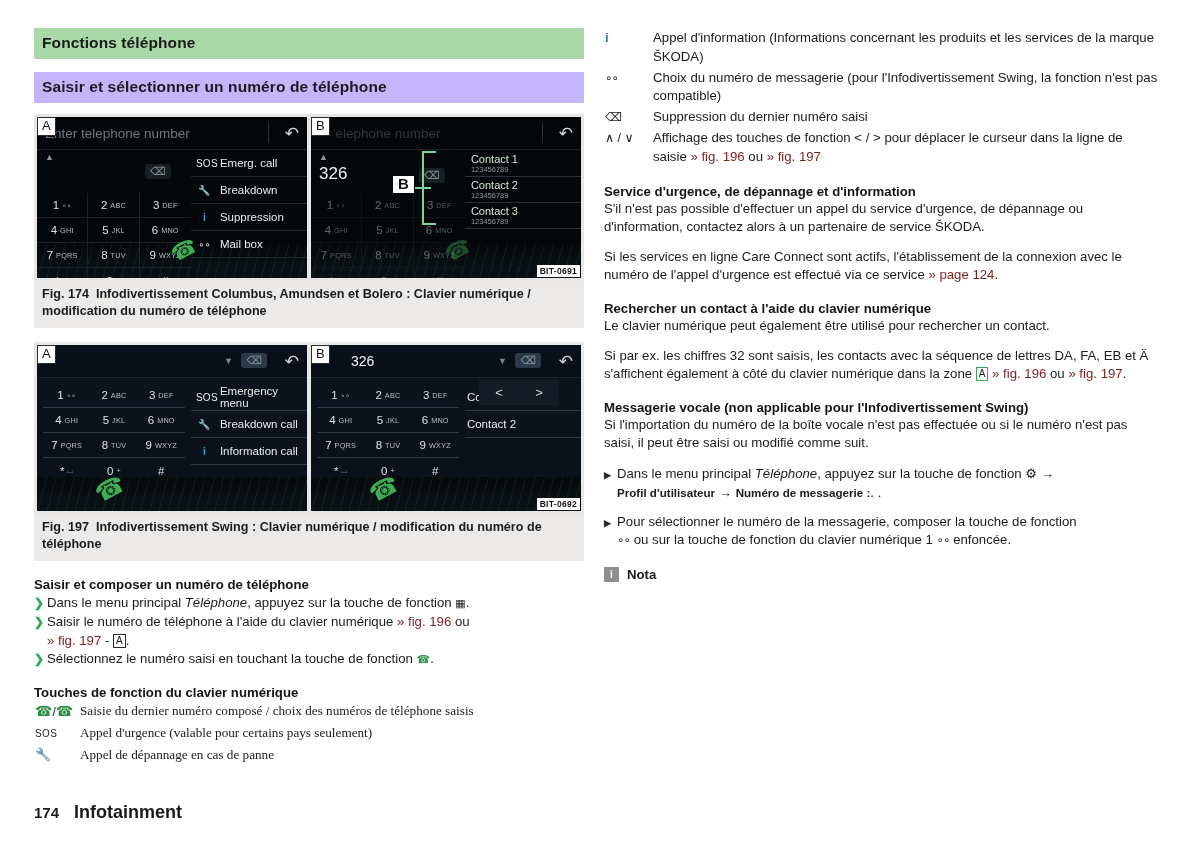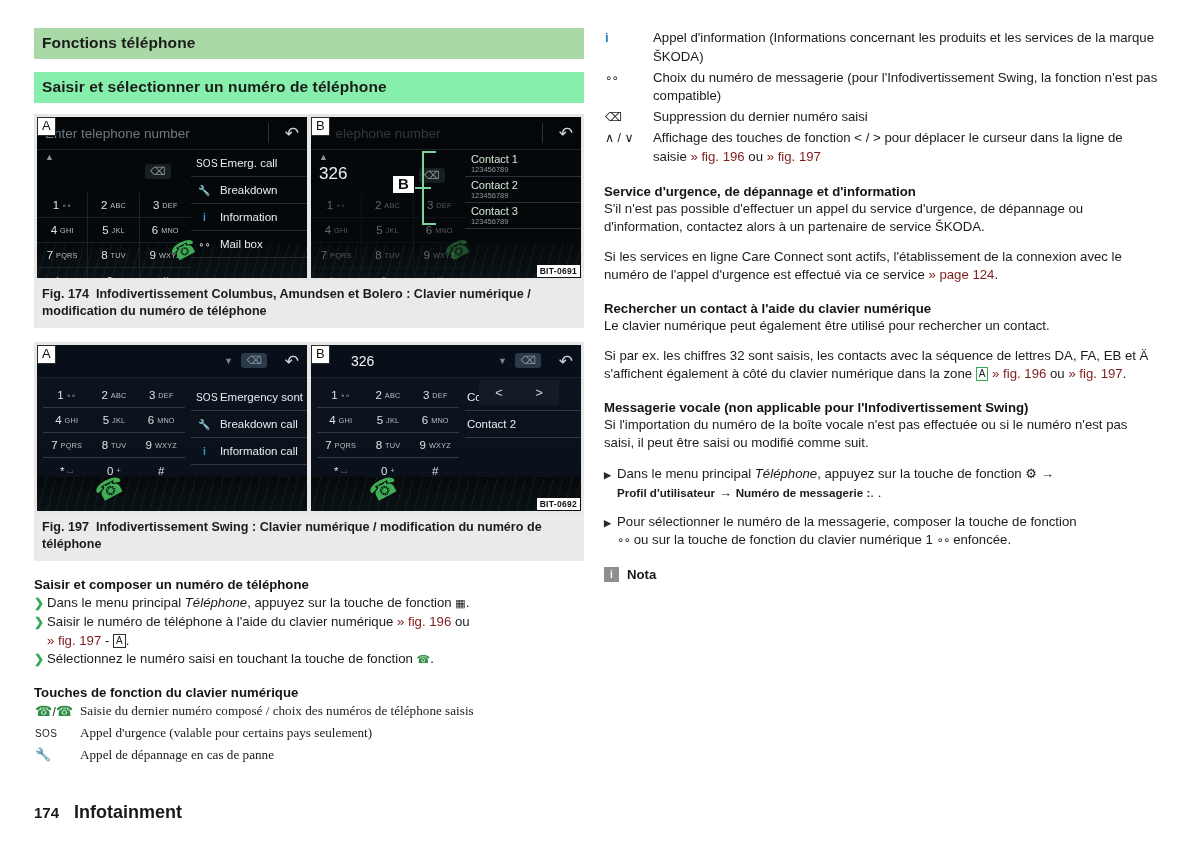--- a/index.html
+++ b/index.html
@@ -21,21 +21,21 @@
   
   .bar-green {
     background:#a8d9a7;
     padding:6px 8px 7px 8px;
     font-size:15.5px;
     font-weight:bold;
     letter-spacing:.1px;
     color:#1b1b1b;
   }
   .bar-grey {
-    background:#86efac;
+    background:#c4b5fd;
     padding:6px 8px 7px 8px;
     font-size:15.5px;
     font-weight:bold;
     letter-spacing:.1px;
     color:#1b1b1b;
     margin-top:13px;
   }
 
   
   .figure { margin-top:11px; }
@@ -318,21 +318,21 @@
                 <div class="side-item">
                   <span class="ic ic-sos">SOS</span>
                   <span>Emerg. call</span>
                 </div>
                 <div class="side-item">
                   <span class="ic ic-wrench">🔧</span>
                   <span>Breakdown</span>
                 </div>
                 <div class="side-item">
                   <span class="ic ic-info">i</span>
-                  <span>Information</span>
+                  <span>Suppression</span>
                 </div>
                 <div class="side-item">
                   <span class="ic ic-vm">∘∘</span>
                   <span>Mail box</span>
                 </div>
               </div>
             </div>
             <div class="badge" style="left:0;top:0">A</div>
           </div>
 
@@ -490,21 +490,21 @@
                     </div>
                   <div class="key" style="border:none">
                       <span>#</span>
                     </div>
                 </div>
                 <span class="phone-glyph" style="left:58px;bottom:8px;font-size:24px">☎</span>
               </div>
               <div class="sidelist" style="padding-top:6px">
                 <div class="side-item" style="border-bottom-color:#2c3b4a">
                   <span class="ic ic-sos">SOS</span>
-                  <span>Emergency sont</span>
+                  <span>Emergency menu</span>
                 </div>
                 <div class="side-item" style="border-bottom-color:#2c3b4a">
                   <span class="ic ic-wrench">🔧</span>
                   <span>Breakdown call</span>
                 </div>
                 <div class="side-item" style="border-bottom-color:#2c3b4a">
                   <span class="ic ic-info">i</span>
                   <span>Information call</span>
                 </div>
               </div>

